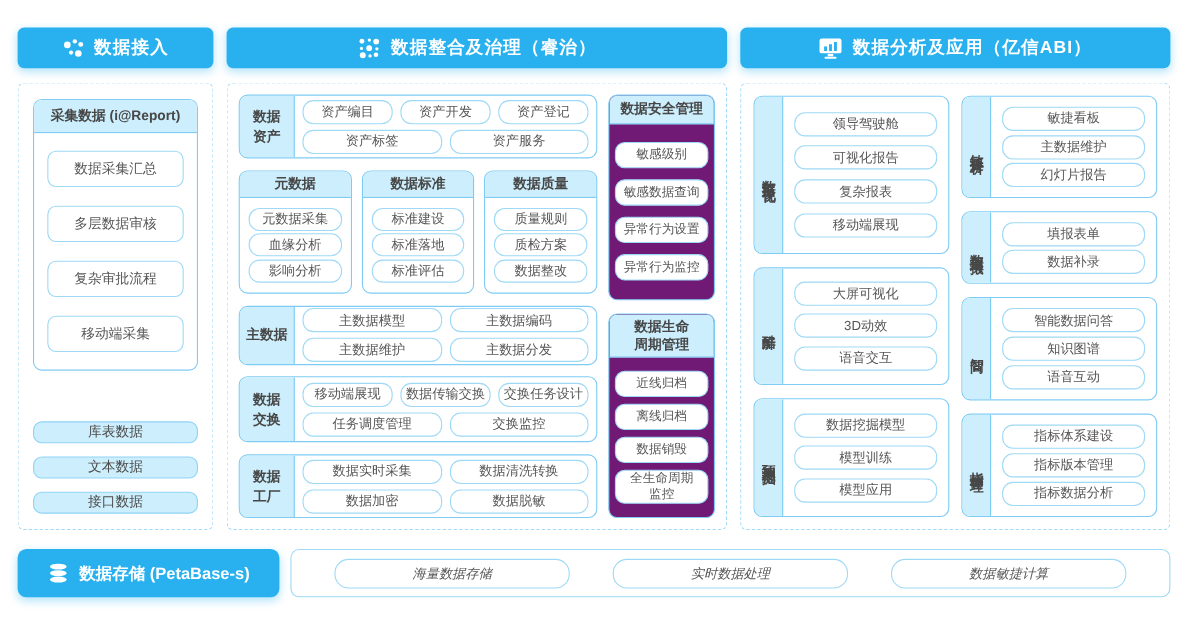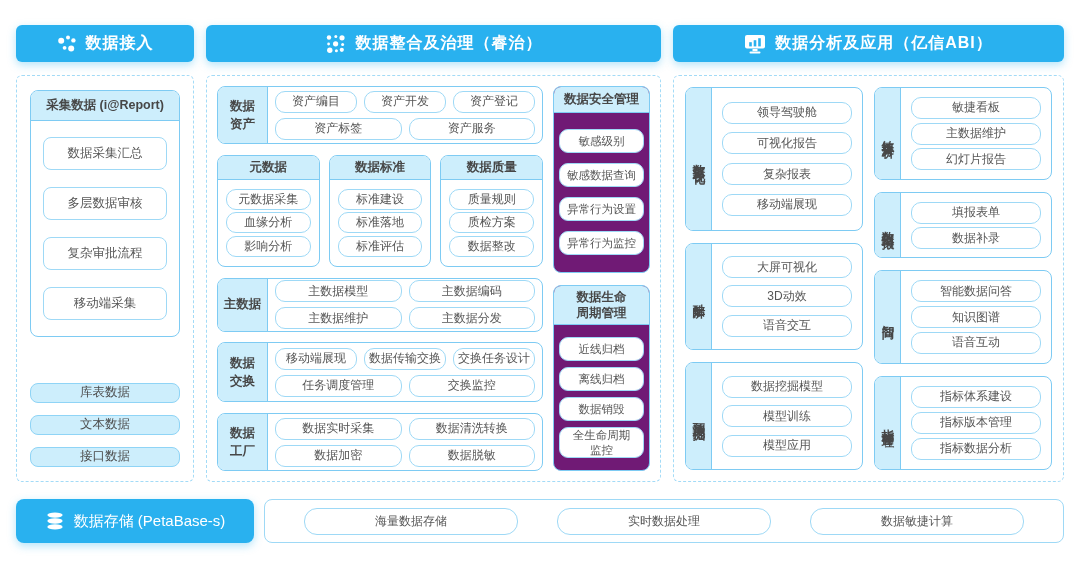--- a/index.html
+++ b/index.html
@@ -72,26 +72,26 @@
   .vgroup { border:1px solid #7ecbf3; border-radius:8px; overflow:hidden; background:#fff; display:flex; }
   .vlabel { flex:0 0 26px; background:#cdeefc; border-right:1px solid #7ecbf3; color:#474747; font-weight:bold;
             font-size:12.5px; display:flex; align-items:center; justify-content:center;
             writing-mode:vertical-rl; text-orientation:upright; letter-spacing:2px; }
   .vbody { flex:1; display:flex; flex-direction:column; justify-content:space-evenly; padding:5px 10px; }
   .vbody .box { height:22px; }
   .fg2 { flex-grow:2; } .fg3 { flex-grow:3; } .fg32 { flex-grow:3.2; } .fg44 { flex-grow:4.4; }
 
   
   .bottom { height:44px; display:flex; gap:10px; }
-  .storage-btn { flex:0 0 238px; background:#29b1ef; border-radius:8px; color:#fff; font-size:15px; font-weight:normal;
+  .storage-btn { flex:0 0 238px; background:#29b1ef; border-radius:8px; color:#fff; font-size:15px; font-weight:bold;
                  display:flex; align-items:center; justify-content:center; gap:9px;
                  box-shadow:0 3px 8px rgba(41,177,239,.35); }
   .bottom-panel { flex:1; border:1px solid #9ed9f6; border-radius:8px; display:flex; align-items:center;
                   justify-content:space-evenly; background:#fff; }
-  .bottom-panel .box { width:214px; height:27px; border-radius:13px; }
+  .bottom-panel .box { width:214px; height:27px; border-radius:13px;font-style:italic; }
 </style>
 </head>
 <body>
 
 <div class="page">
   <div class="top">
 
     <div class="col col-access">
       <div class="hdr">
         <svg width="20" height="20" viewBox="0 0 20 20" fill="#fff">

